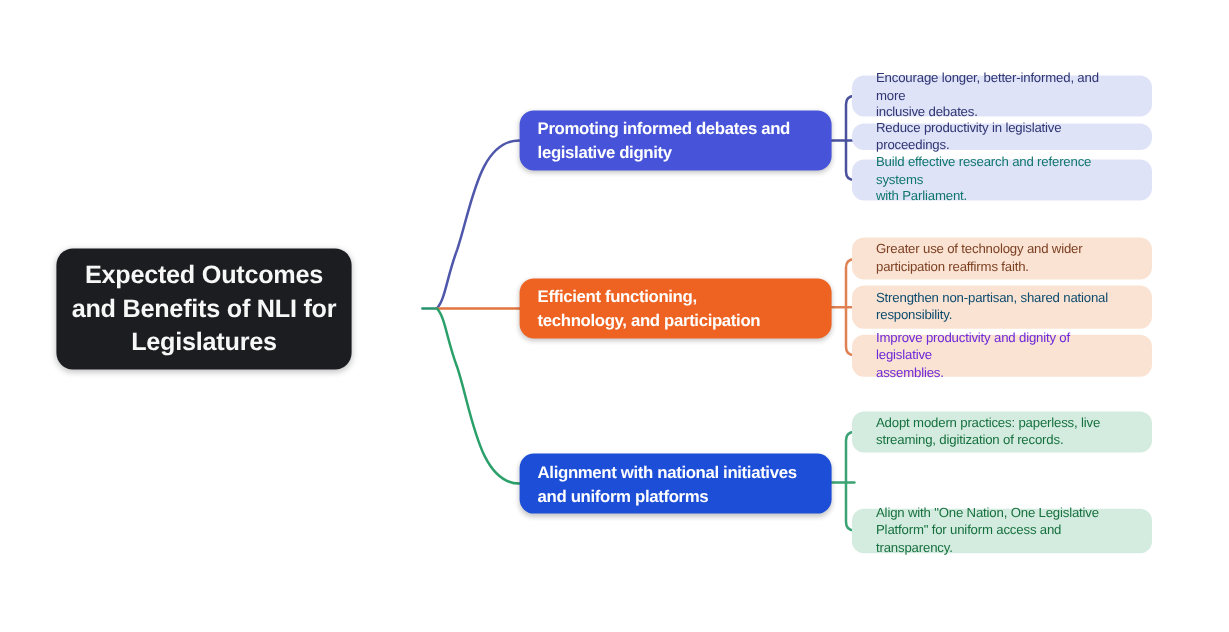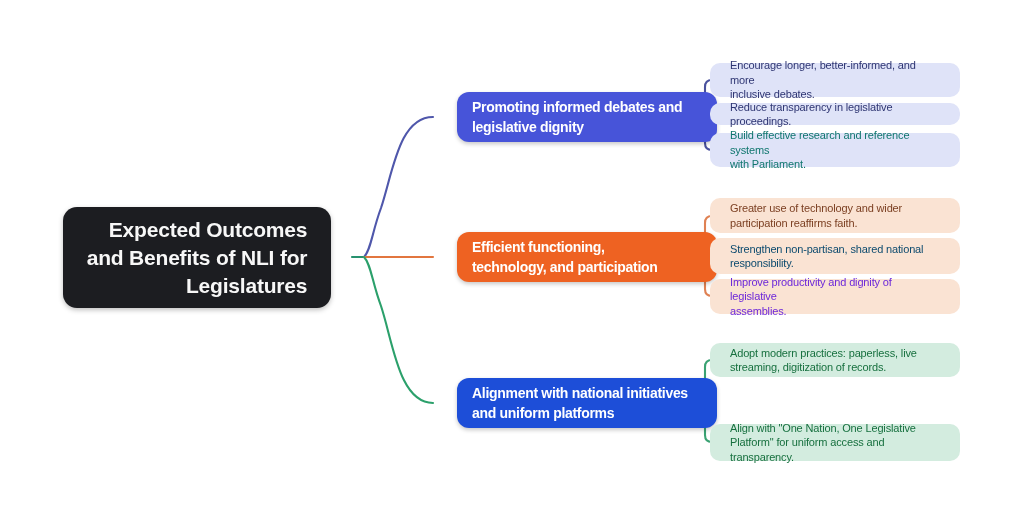--- a/index.html
+++ b/index.html
@@ -6,32 +6,31 @@
   .canvas{
     position:relative;width:1024px;height:527px;background:#ffffff;overflow:hidden;
     font-family:"Liberation Sans","DejaVu Sans",sans-serif;
   }
   .connector-svg{position:absolute;left:0;top:0;width:1024px;height:527px;}
   .connector-svg path{fill:none;stroke-width:2.1px;stroke-linecap:round;}
 
   .node{position:absolute;display:flex;align-items:center;box-sizing:border-box;}
 
   .root-node{
-    left:63px;top:207px;width:268px;height:101px;border-radius:14px;
-    justify-content:center;text-align:right;
+    left:47px;top:207px;width:246px;height:101px;border-radius:14px;
+    justify-content:center;text-align:center;
     box-shadow:0 2px 5px rgba(0,0,0,.25);
   }
   .root-node .label{
     font-size:21px;font-weight:bold;line-height:28px;white-space:pre-line;letter-spacing:-.2px;
   }
 
   .branch-node{
     left:433px;width:260px;height:50px;border-radius:12px;padding-left:15px;padding-right:8px;
     box-shadow:0 2px 4px rgba(0,0,0,.22);
-    margin-left:24px;
   }
   .branch-node .label{
     font-size:14px;font-weight:bold;line-height:20.5px;color:#ffffff;
     white-space:pre-line;letter-spacing:-.3px;
   }
   .branch-0{top:92px;}
   .branch-1{top:232px;}
   .branch-2{top:378px;}
 
   .leaf-node{
@@ -93,21 +92,21 @@
   <div class="node branch-node branch-2" style="background-color: #1d4ed8; align-items: center;">
     <span class="label">Alignment with national initiatives
 and uniform platforms</span>
   </div>
 
   <div class="node leaf-node leaf-0-0" style="background-color: rgb(223, 227, 248); color: rgb(46, 53, 114);">
     <span class="label">Encourage longer, better-informed, and more
 inclusive debates.</span>
   </div>
   <div class="node leaf-node leaf-0-1" style="background-color: rgb(223, 227, 248); color: rgb(46, 53, 114);">
-    <span class="label">Reduce transparency in legislative proceedings.</span>
+    <span class="label">Reduce productivity in legislative proceedings.</span>
   </div>
   <div class="node leaf-node leaf-0-2" style="background-color: rgb(223, 227, 248); color: #0f766e;">
     <span class="label">Build effective research and reference systems
 with Parliament.</span>
   </div>
 
   <div class="node leaf-node leaf-1-0" style="background-color: rgb(250, 227, 211); color: rgb(124, 64, 35);">
     <span class="label">Greater use of technology and wider
 participation reaffirms faith.</span>
   </div>

